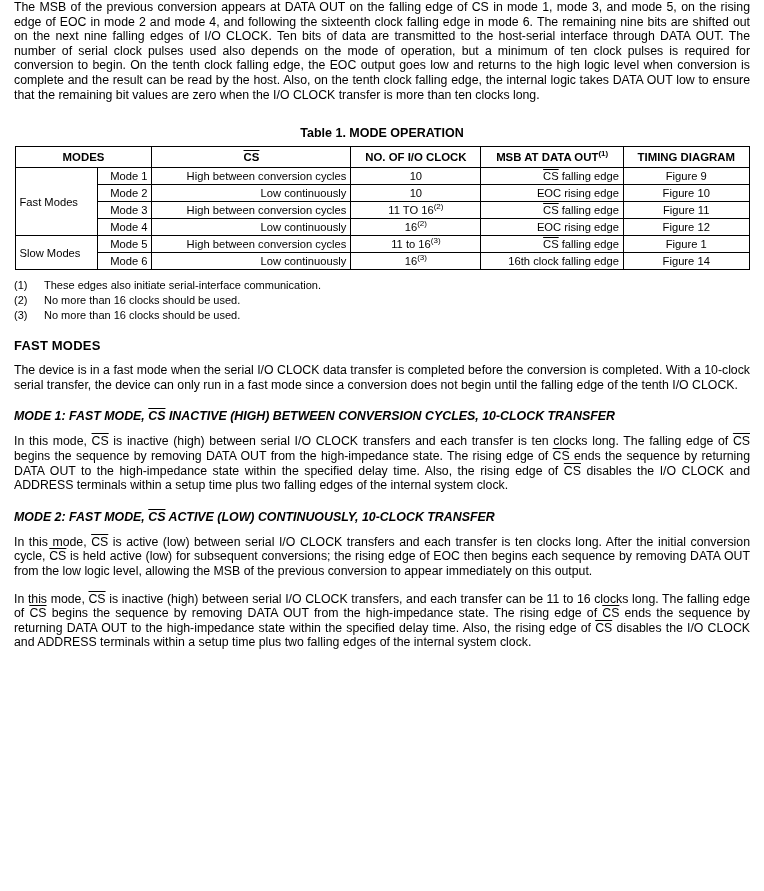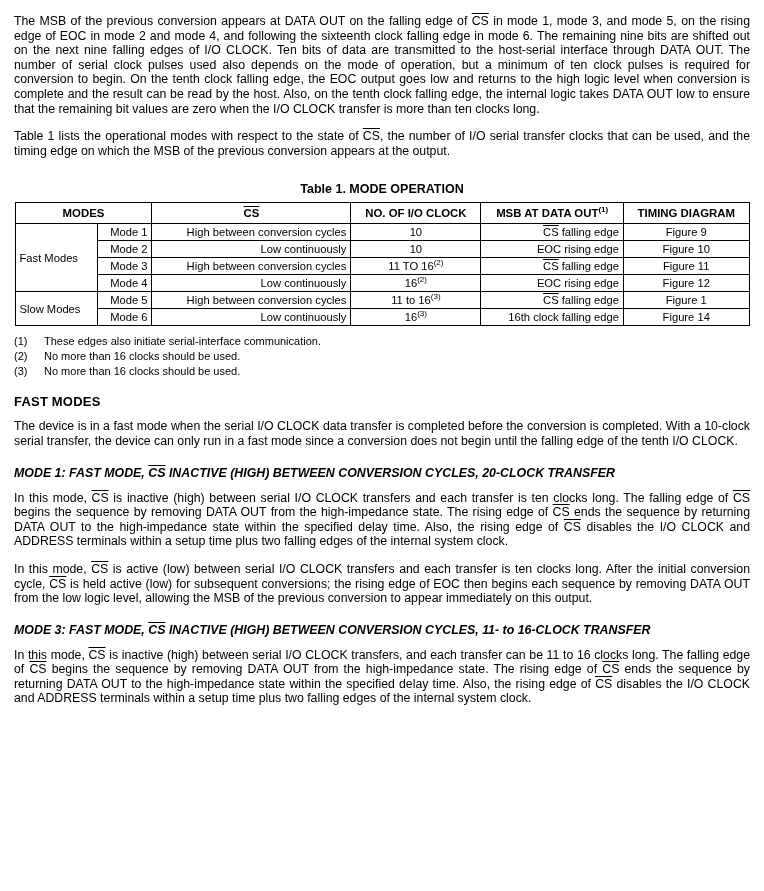--- a/index.html
+++ b/index.html
@@ -9,21 +9,21 @@
   body {
     width: 764px;
     min-height: 891px;
     background: #ffffff;
     font-family: "Liberation Sans", sans-serif;
     color: #000000;
   }
   .page {
     width: 764px;
     box-sizing: border-box;
-    padding: 14px 14px 10px 14px;
+    padding: 0 14px 10px 14px;
   }
   p.body-text {
     font-size: 12.3px;
     line-height: 14.6px;
     text-align: justify;
     margin: 0 0 13px 0;
   }
   .ovl {
     text-decoration: overline;
     white-space: nowrap;
@@ -93,21 +93,20 @@
     line-height: 15px;
   }
 </style>
 </head>
 <body>
 
 <div class="page">
 
   <p class="body-text"><span>The MSB of the previous conversion appears at DATA OUT on the falling edge of </span><span class="ovl">CS</span><span> in mode 1, mode 3, and mode 5, on the rising edge of EOC in mode 2 and mode 4, and following the sixteenth clock falling edge in mode 6. The remaining nine bits are shifted out on the next nine falling edges of I/O CLOCK. Ten bits of data are transmitted to the host-serial interface through DATA OUT. The number of serial clock pulses used also depends on the mode of operation, but a minimum of ten clock pulses is required for conversion to begin. On the tenth clock falling edge, the EOC output goes low and returns to the high logic level when conversion is complete and the result can be read by the host. Also, on the tenth clock falling edge, the internal logic takes DATA OUT low to ensure that the remaining bit values are zero when the I/O CLOCK transfer is more than ten clocks long.</span></p>
 
-  <p class="body-text"><span>Table 1 lists the operational modes with respect to the state of </span><span class="ovl">CS</span><span>, the number of I/O serial transfer clocks that can be used, and the timing edge on which the MSB of the previous conversion appears at the output.</span></p>
 
   <div class="tbl-title">Table 1. MODE OPERATION</div>
 
   <table class="mode-table">
     <thead>
       <tr>
         <th colspan="2">MODES</th>
         <th><span class="ovl">CS</span></th>
         <th>NO. OF I/O CLOCK</th>
         <th><span>MSB AT DATA OUT</span><sup>(1)</sup></th>
@@ -173,21 +172,21 @@
     </div>
     <div class="footnote-row">
       <span class="fn-num">(3)</span>
       <span class="fn-text">No more than 16 clocks should be used.</span>
     </div>
   </div>
 
   <h2 class="section-head">FAST MODES</h2>
   <p class="body-text">The device is in a fast mode when the serial I/O CLOCK data transfer is completed before the conversion is completed. With a 10-clock serial transfer, the device can only run in a fast mode since a conversion does not begin until the falling edge of the tenth I/O CLOCK.</p>
 
-  <h3 class="sub-head"><span>MODE 1: FAST MODE, </span><span class="ovl">CS</span><span> INACTIVE (HIGH) BETWEEN CONVERSION CYCLES, 20-CLOCK TRANSFER</span></h3>
+  <h3 class="sub-head"><span>MODE 1: FAST MODE, </span><span class="ovl">CS</span><span> INACTIVE (HIGH) BETWEEN CONVERSION CYCLES, 10-CLOCK TRANSFER</span></h3>
   <p class="body-text"><span>In this mode, </span><span class="ovl">CS</span><span> is inactive (high) between serial I/O CLOCK transfers and each transfer is ten clocks long. The falling edge of </span><span class="ovl">CS</span><span> begins the sequence by removing DATA OUT from the high-impedance state. The rising edge of </span><span class="ovl">CS</span><span> ends the sequence by returning DATA OUT to the high-impedance state within the specified delay time. Also, the rising edge of </span><span class="ovl">CS</span><span> disables the I/O CLOCK and ADDRESS terminals within a setup time plus two falling edges of the internal system clock.</span></p>
 
+  <h3 class="sub-head"><span>MODE 2: FAST MODE, </span><span class="ovl">CS</span><span> ACTIVE (LOW) CONTINUOUSLY, 10-CLOCK TRANSFER</span></h3>
   <p class="body-text"><span>In this mode, </span><span class="ovl">CS</span><span> is active (low) between serial I/O CLOCK transfers and each transfer is ten clocks long. After the initial conversion cycle, </span><span class="ovl">CS</span><span> is held active (low) for subsequent conversions; the rising edge of EOC then begins each sequence by removing DATA OUT from the low logic level, allowing the MSB of the previous conversion to appear immediately on this output.</span></p>
 
-  <h3 class="sub-head"><span>MODE 3: FAST MODE, </span><span class="ovl">CS</span><span> INACTIVE (HIGH) BETWEEN CONVERSION CYCLES, 11- to 16-CLOCK TRANSFER</span></h3>
   <p class="body-text"><span>In this mode, </span><span class="ovl">CS</span><span> is inactive (high) between serial I/O CLOCK transfers, and each transfer can be 11 to 16 clocks long. The falling edge of </span><span class="ovl">CS</span><span> begins the sequence by removing DATA OUT from the high-impedance state. The rising edge of </span><span class="ovl">CS</span><span> ends the sequence by returning DATA OUT to the high-impedance state within the specified delay time. Also, the rising edge of </span><span class="ovl">CS</span><span> disables the I/O CLOCK and ADDRESS terminals within a setup time plus two falling edges of the internal system clock.</span></p>
 
 </div>
 
 </body></html>

